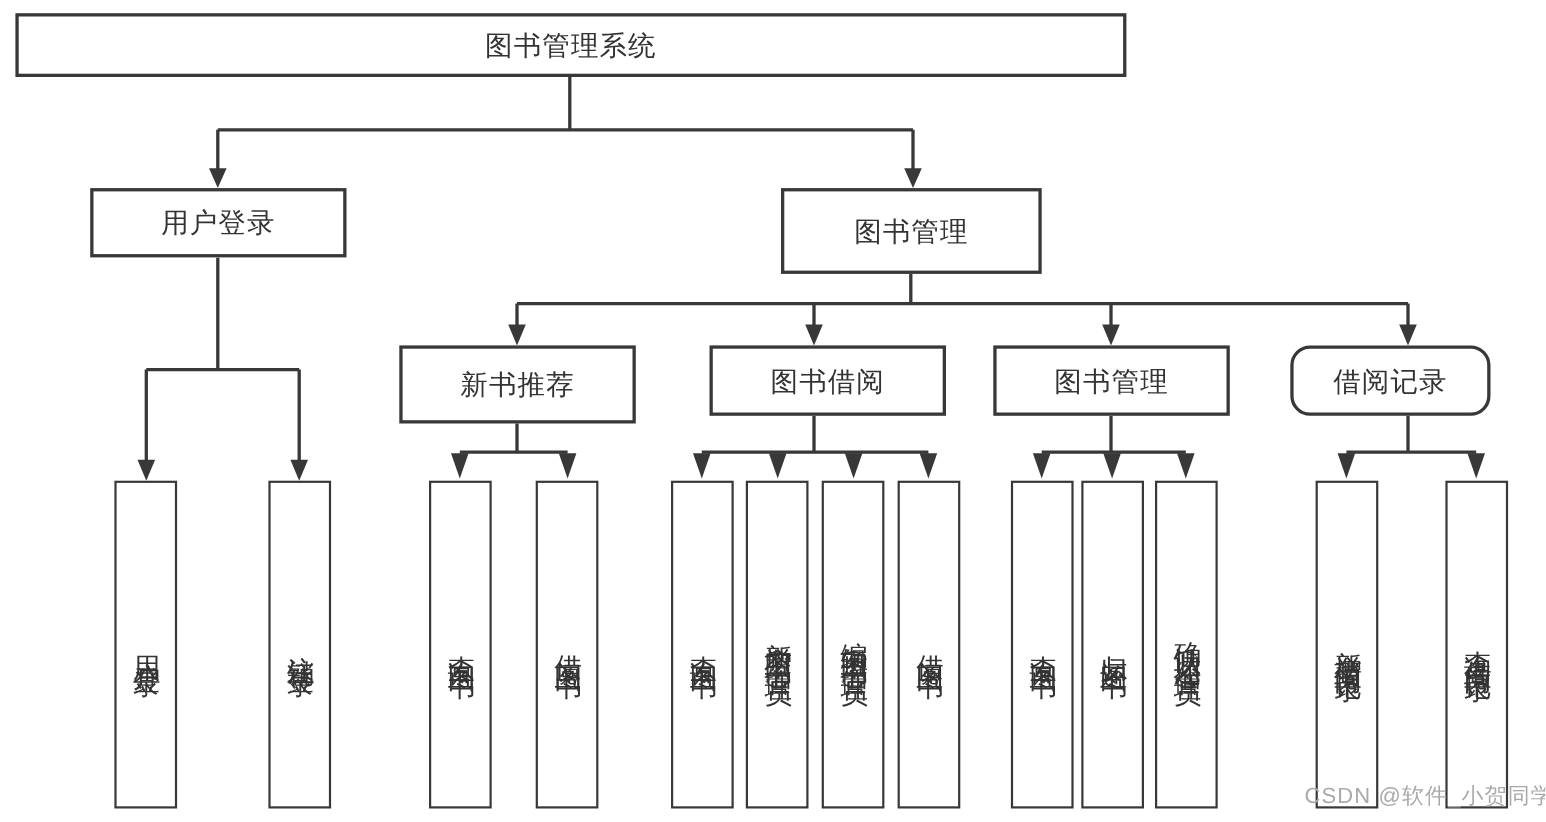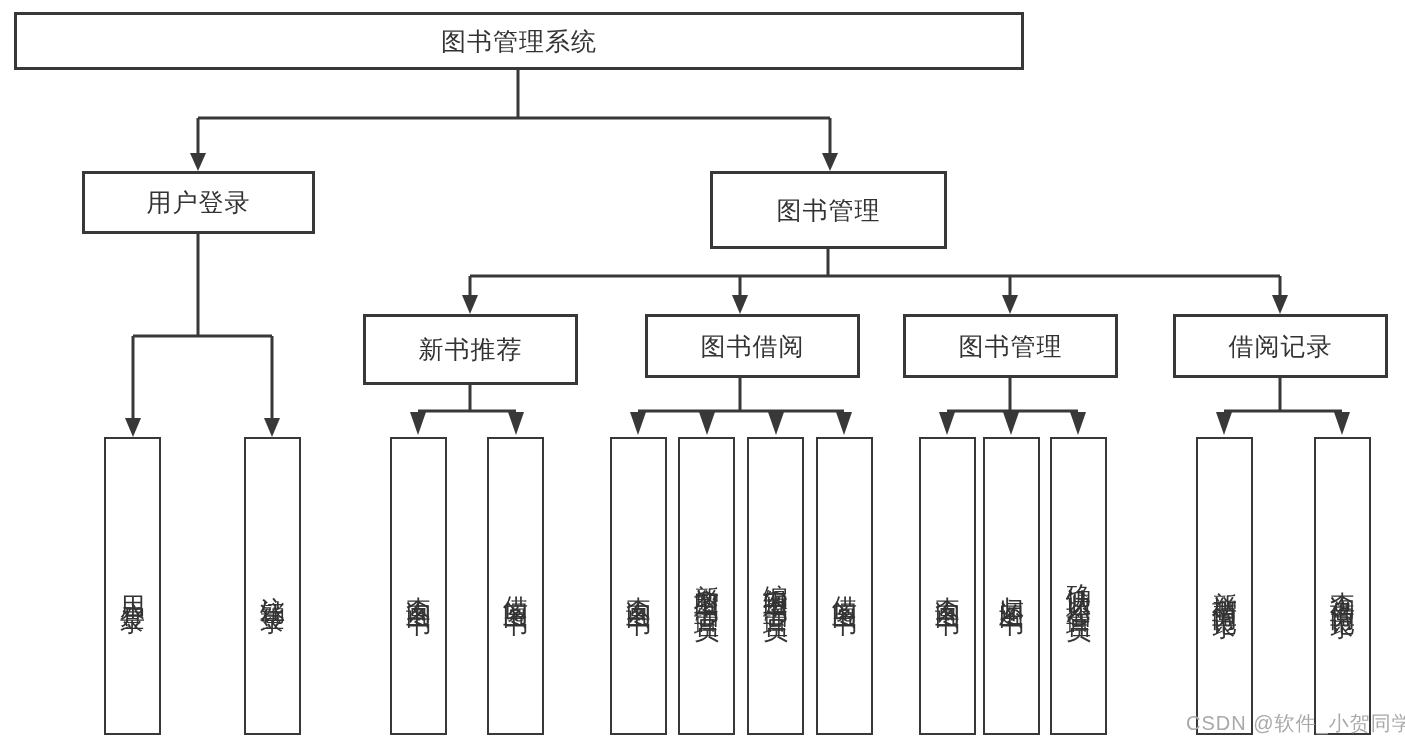--- a/index.html
+++ b/index.html
@@ -90,21 +90,21 @@
 
   <div class="hbox" style="left:363px;top:314px;width:215px;height:71px;">
     <span class="label">新书推荐</span>
   </div>
   <div class="hbox" style="left:645px;top:314px;width:215px;height:64px;">
     <span class="label">图书借阅</span>
   </div>
   <div class="hbox" style="left:903px;top:314px;width:215px;height:64px;">
     <span class="label">图书管理</span>
   </div>
-  <div class="hbox" style="left:1173px;top:314px;width:215px;height:64px;">
+  <div class="hbox" style="left:1173px;top:314px;width:182px;height:64px;border-radius:18px;">
     <span class="label">借阅记录</span>
   </div>
 
   <div class="vbox" style="left:104px;">
     <span class="vlabel">用户登录</span>
   </div>
   <div class="vbox" style="left:244px;">
     <span class="vlabel">注销登录</span>
   </div>
 

